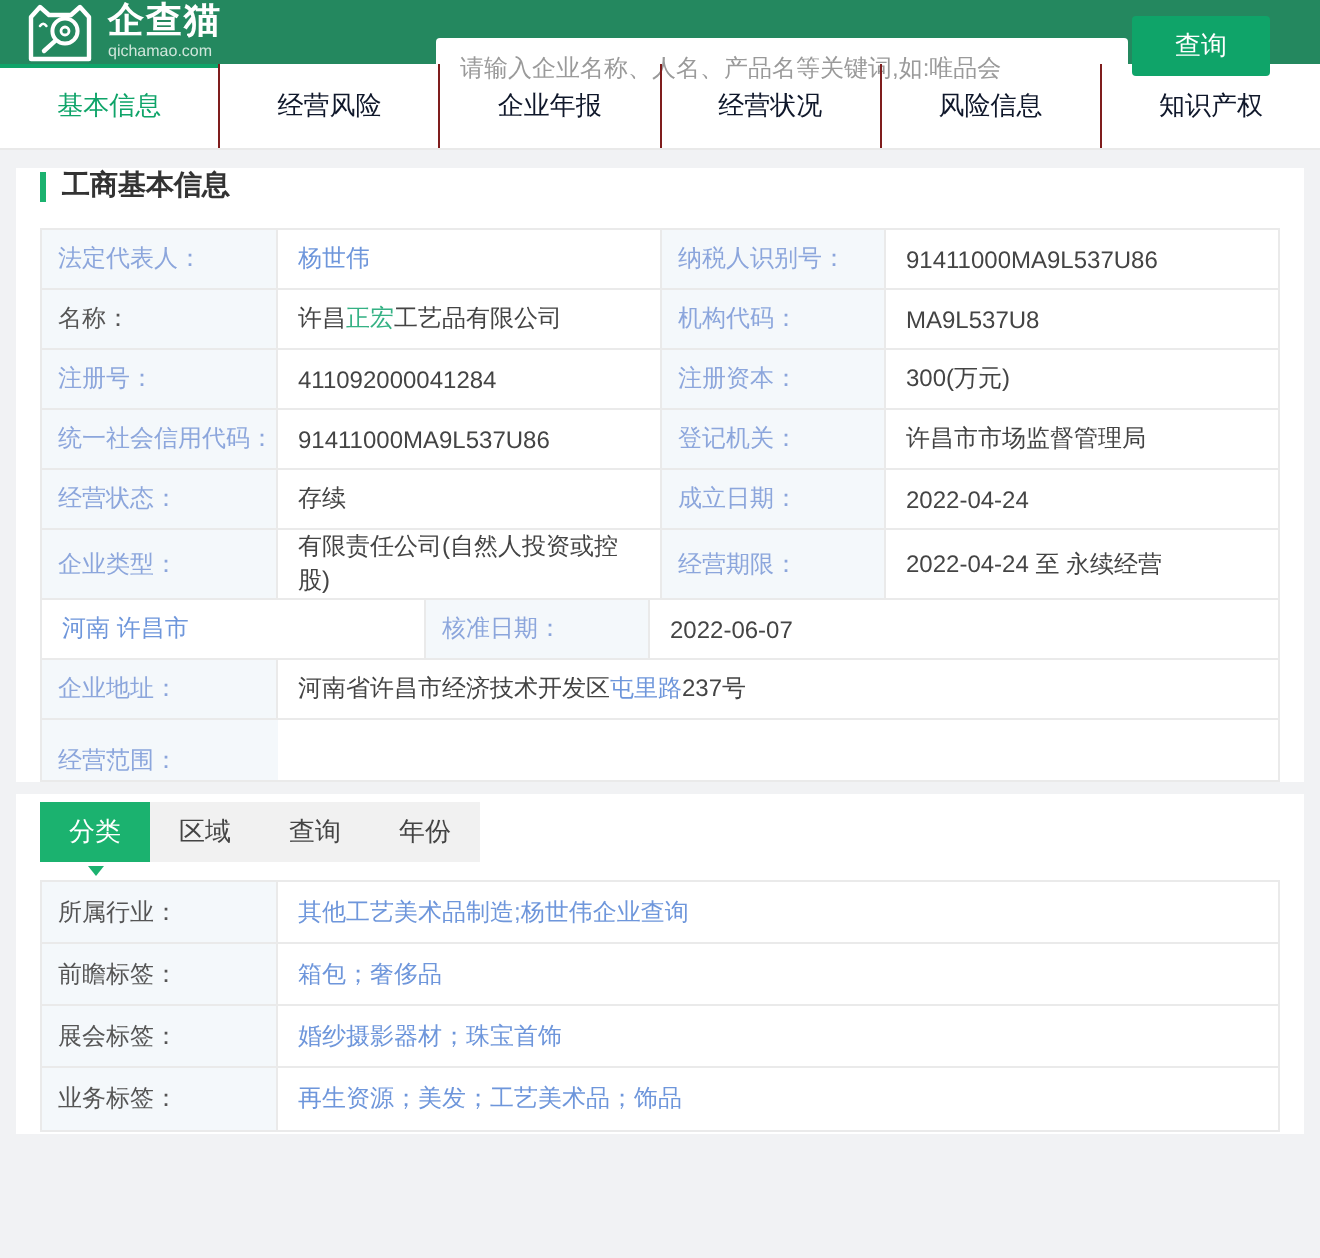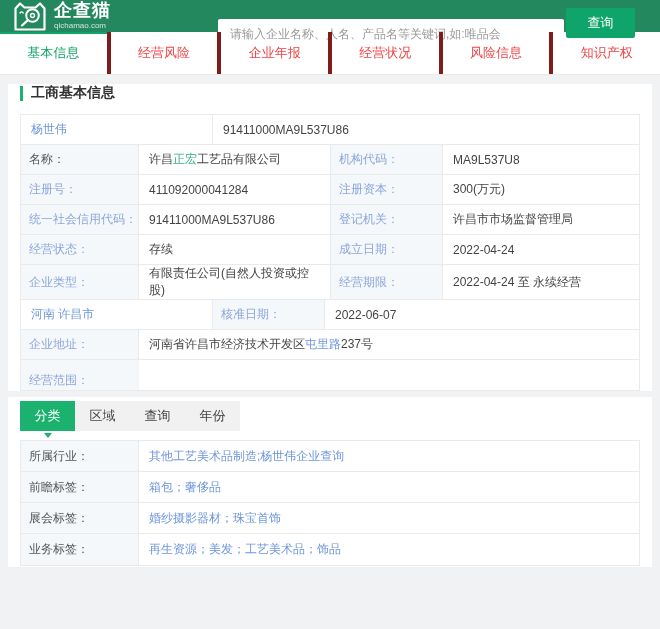--- a/index.html
+++ b/index.html
@@ -24,21 +24,21 @@
   .header{height:32px;background:var(--header-green);position:relative;display:flex;align-items:center;}
   .logo{display:flex;align-items:center;margin-left:13px;gap:7px;cursor:pointer;}
   .brand-name{color:#fff;font-size:18px;font-weight:bold;line-height:18px;letter-spacing:1px;}
   .brand-domain{color:#CFE6DB;font-size:8px;line-height:10px;margin-top:2px;}
   .search-box{position:absolute;left:218px;top:19px;width:346px;height:30px;background:#fff;border-radius:2px;display:flex;align-items:center;padding:0 10px;}
   .search-box input{border:none;outline:none;width:100%;font-size:12px;color:#333;background:transparent;font-family:inherit;}
   .search-box input::placeholder{color:#9A9A9A;}
   .search-btn{position:absolute;left:566px;top:8px;width:69px;height:30px;background:var(--accent-green);color:#fff;font-size:13px;display:flex;align-items:center;justify-content:center;border-radius:2px;cursor:pointer;}
   
   .nav{height:43px;background:#fff;display:flex;border-bottom:1px solid #E9E9E9;}
-  .nav-tab{flex:1;display:flex;align-items:center;justify-content:center;font-size:13px;color:#ef4444;position:relative;cursor:pointer;border-left:4px solid #7f1d1d;}
+  .nav-tab{flex:1;display:flex;align-items:center;justify-content:center;font-size:13px;color:#0f172a;position:relative;cursor:pointer;border-left:1px solid #7f1d1d;}
   .nav-tab:first-child{border-left:none;}
   .nav-tab.active{color:var(--accent-green);}
   .nav-tab.active::before{content:'';position:absolute;top:0;left:0;right:0;height:2px;background:var(--accent-green);}
   
   .card{background:#fff;margin:0 8px;}
   .card1{margin-top:9px;padding:0 12px 0;}
   .card2{margin-top:6px;padding:4px 12px 0;min-height:170px;}
   .section-title{display:flex;align-items:center;gap:8px;margin:0 0 12px 0;}
   .title-bar{width:3px;height:15px;background:var(--tab-green);}
   .section-title span:last-child{font-size:14px;font-weight:bold;color:#333;}
@@ -100,23 +100,25 @@
     <div class="nav-tab">知识产权</div>
   </div>
 
 <div class="card card1">
   <div class="section-title">
     <span class="title-bar"></span>
     <span>工商基本信息</span>
   </div>
   <div class="info-table" id="info-table">
       <div class="irow">
+        <div class="cell label">法定代表人：</div>
         <div class="cell value v1">
           <span class="link">杨世伟</span>
         </div>
+        <div class="cell label l2">纳税人识别号：</div>
         <div class="cell value v2">
           <span>91411000MA9L537U86</span>
         </div>
       </div>
       <div class="irow">
         <div class="cell label dark">名称：</div>
         <div class="cell value v1">
           <span>许昌</span>
           <span class="hl">正宏</span>
           <span>工艺品有限公司</span>

